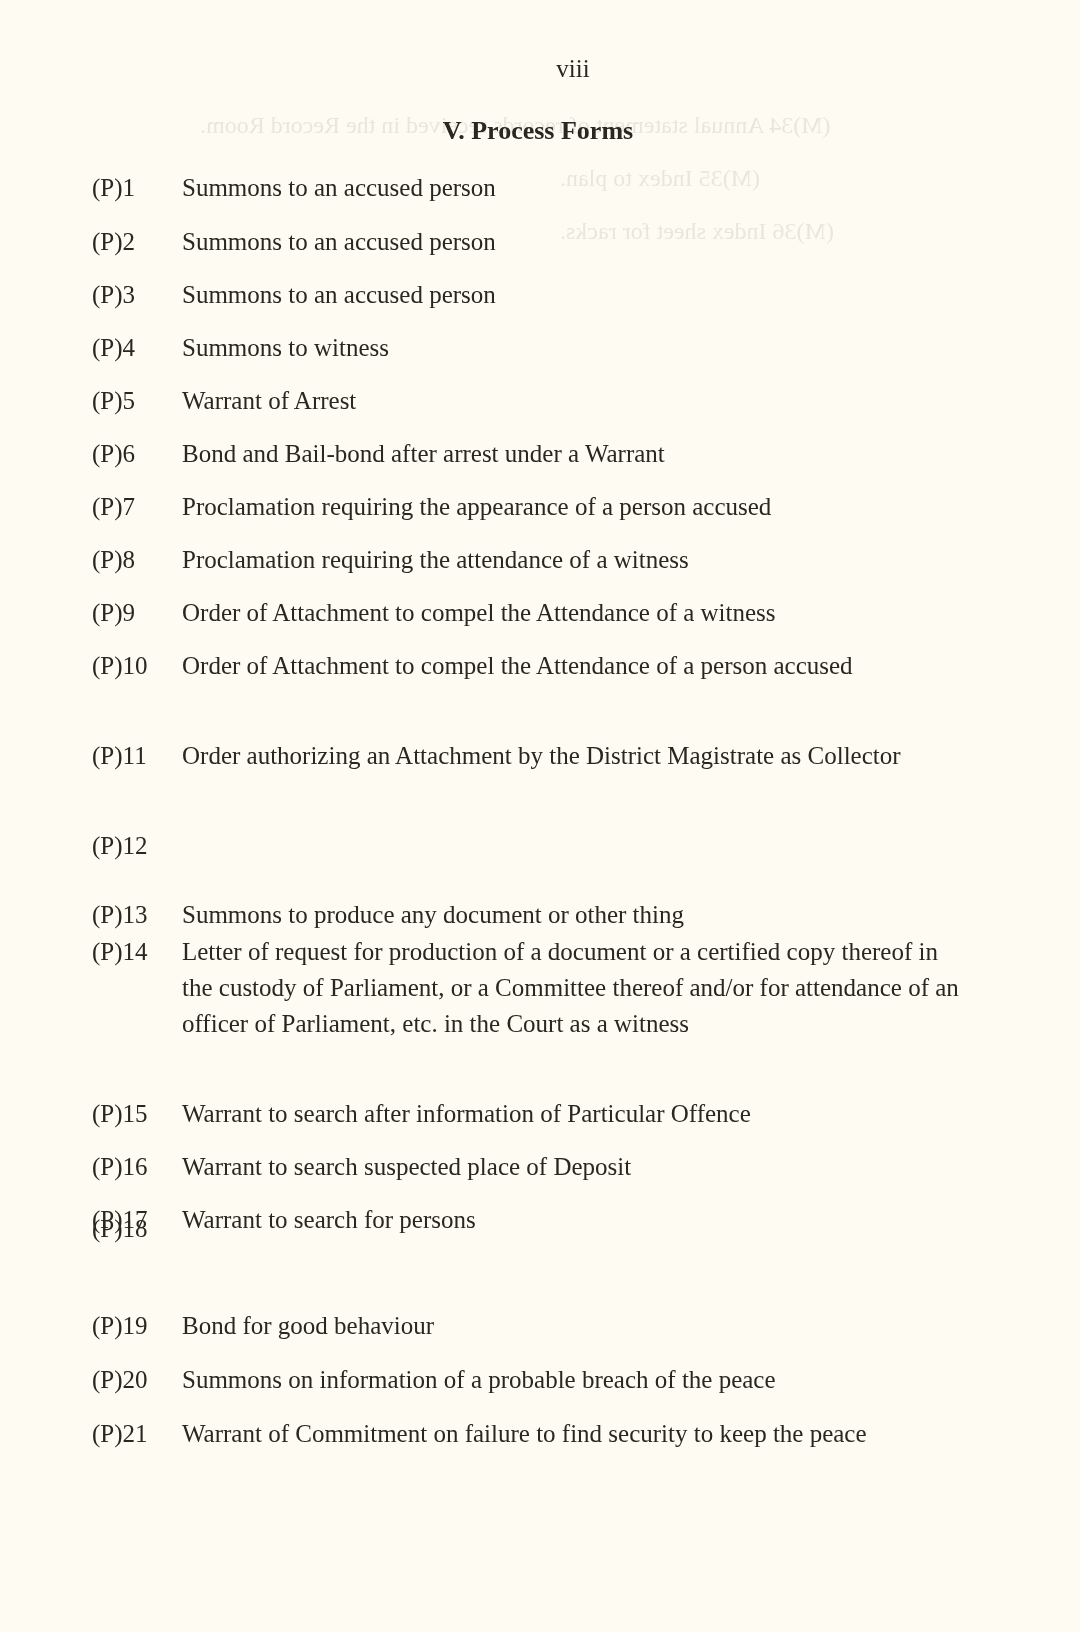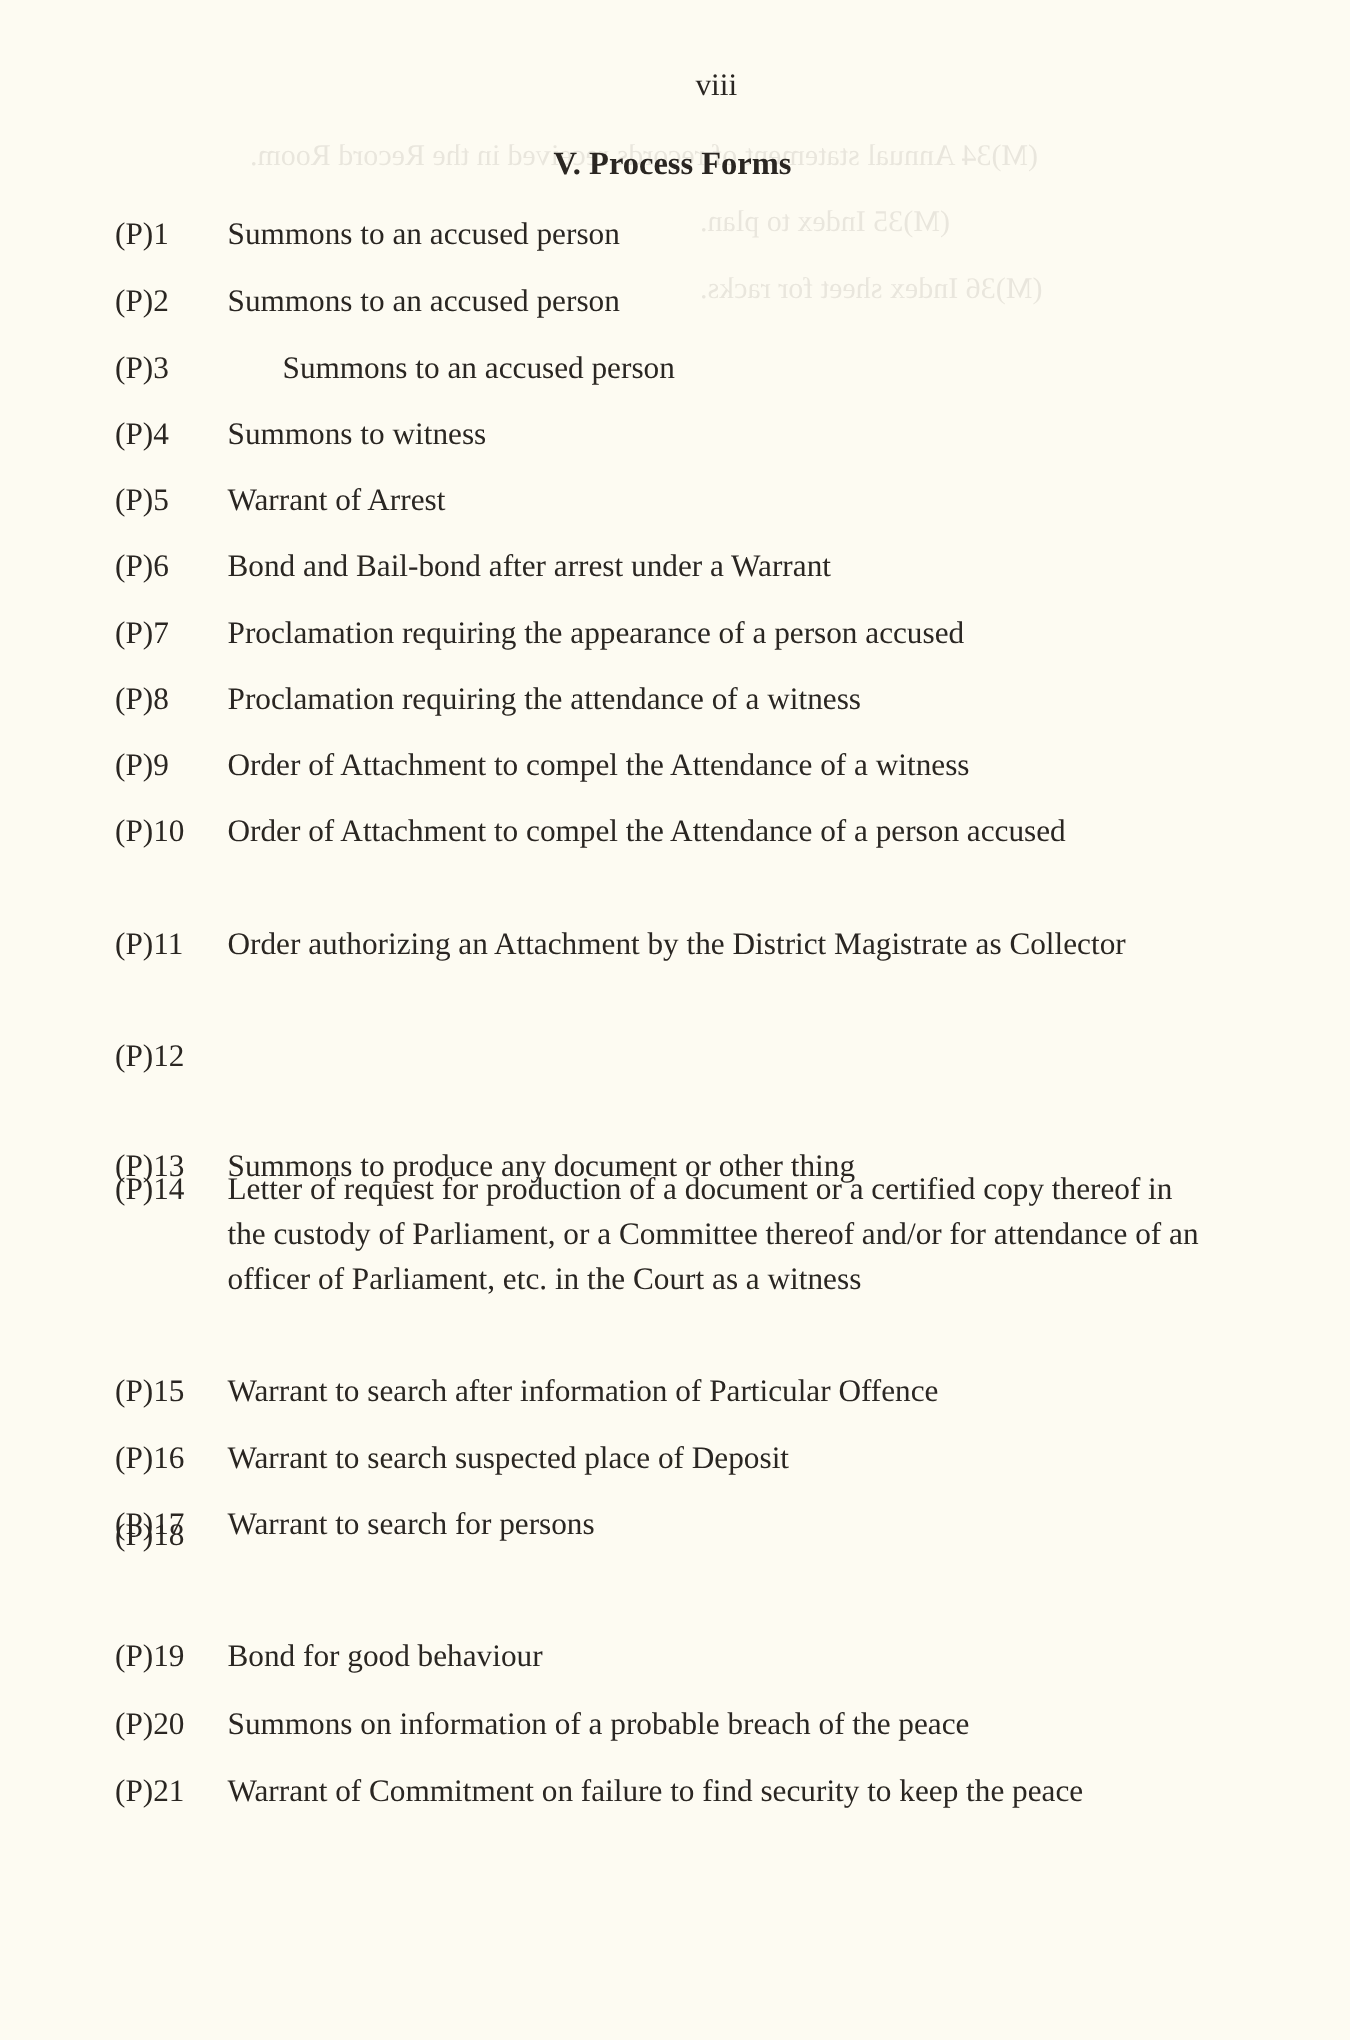--- a/index.html
+++ b/index.html
@@ -61,21 +61,21 @@
 
 <div id="entries">
     <div class="entry" style="top: 170px;">
       <span class="code">(P)1</span>
       <span class="title">Summons to an accused person</span>
     </div>
     <div class="entry" style="top: 224px;">
       <span class="code">(P)2</span>
       <span class="title">Summons to an accused person</span>
     </div>
-    <div class="entry" style="top: 277px; gap: 44px;">
+    <div class="entry" style="top: 277px;">
       <span class="code">(P)3</span>
       <span class="title">Summons to an accused person</span>
     </div>
     <div class="entry" style="top: 330px;">
       <span class="code">(P)4</span>
       <span class="title">Summons to witness</span>
     </div>
     <div class="entry" style="top: 383px;">
       <span class="code">(P)5</span>
       <span class="title">Warrant of Arrest</span>
@@ -100,21 +100,21 @@
       <span class="code">(P)10</span>
       <span class="title">Order of Attachment to compel the Attendance of a person accused</span>
     </div>
     <div class="entry" style="top: 738px;">
       <span class="code">(P)11</span>
       <span class="title">Order authorizing an Attachment by the District Magistrate as Collector</span>
     </div>
     <div class="entry" style="top: 828px;">
       <span class="code">(P)12</span>
     </div>
-    <div class="entry" style="top: 916px; align-items: flex-end;">
+    <div class="entry" style="top: 897px; align-items: flex-end;">
       <span class="code">(P)13</span>
       <span class="title">Summons to produce any document or other thing</span>
     </div>
     <div class="entry" style="top: 934px;">
       <span class="code">(P)14</span>
       <span class="title">Letter of request for production of a document or a certified copy thereof in the custody of Parliament, or a Committee thereof and/or for attendance of an officer of Parliament, etc. in the Court as a witness</span>
     </div>
     <div class="entry" style="top: 1096px;">
       <span class="code">(P)15</span>
       <span class="title">Warrant to search after information of Particular Offence</span>

